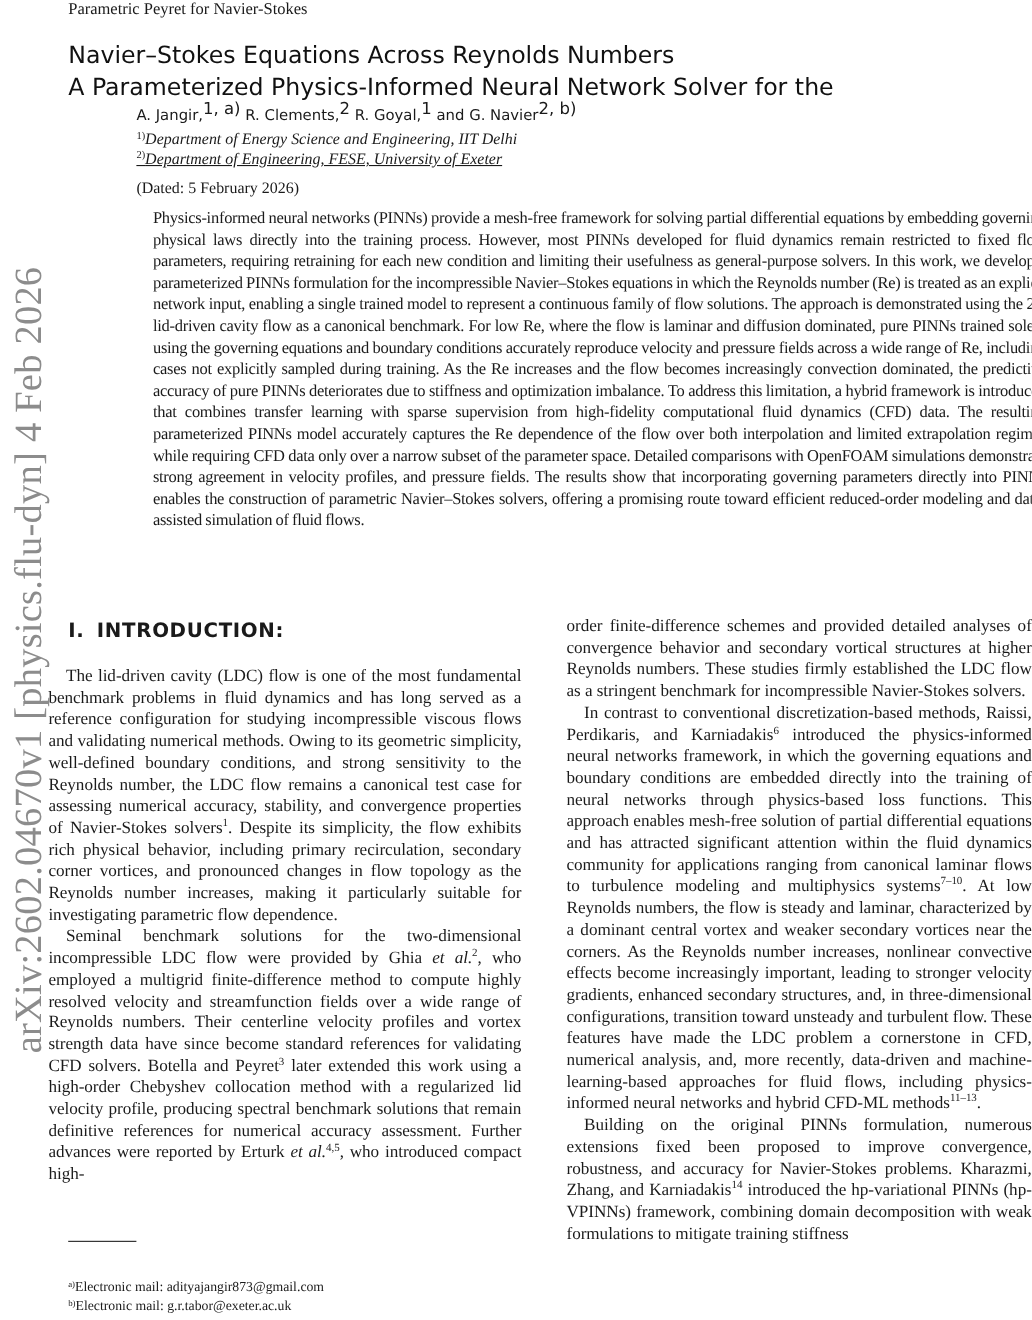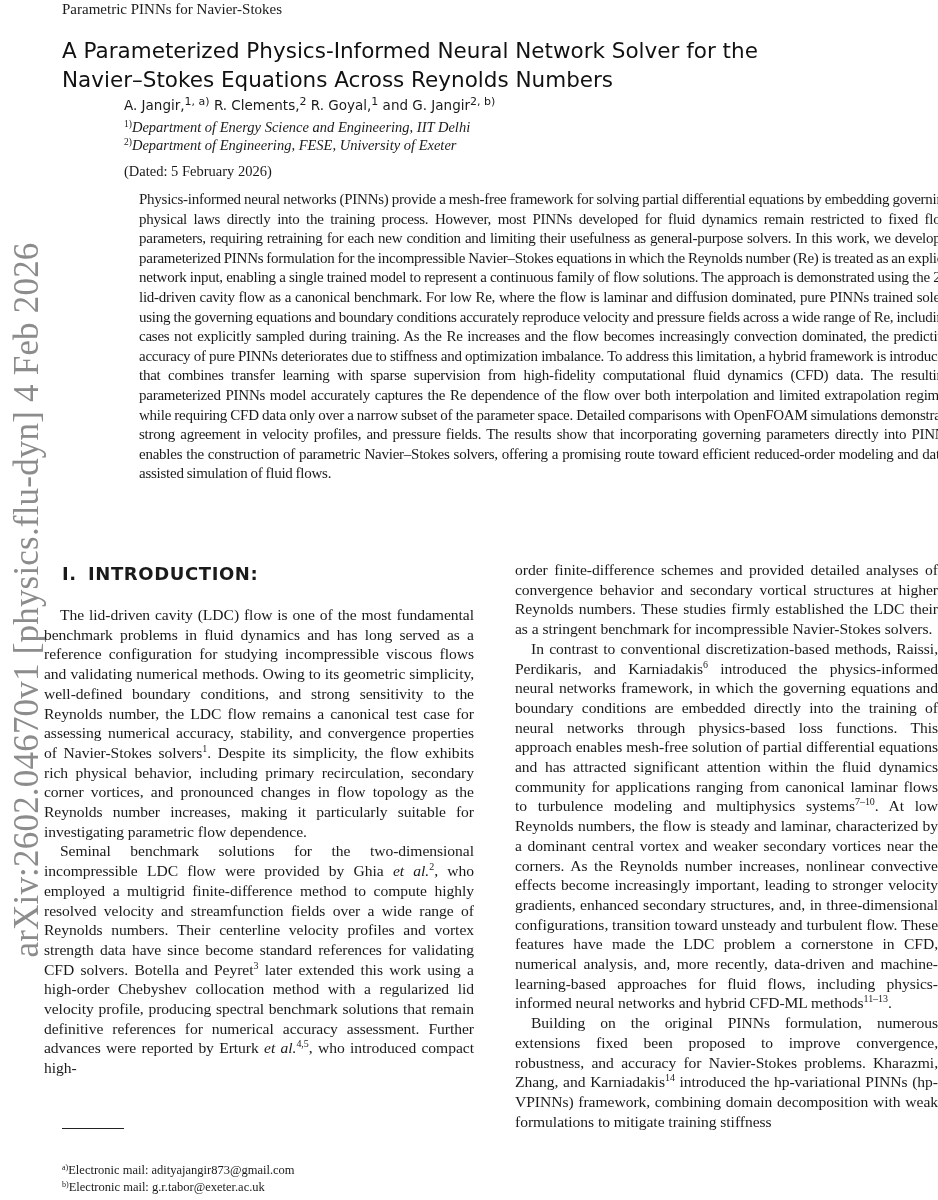--- a/index.html
+++ b/index.html
@@ -27,28 +27,28 @@
     font-family: "DejaVu Sans", "Liberation Sans", sans-serif;
     font-size: 21.5px; line-height: 29px; font-weight: 500;
     color: #111;
   }
   .title div { white-space: nowrap; }
   .authors {
     position: absolute; left: 124px; top: 96px;
     font-family: "DejaVu Sans", "Liberation Sans", sans-serif;
     font-size: 13.5px; line-height: 18px; white-space: nowrap;
   }
-  .authors sup { font-size: 11px; line-height: 0; vertical-align: 5px; }
+  .authors sup { font-size: 15px; line-height: 0; vertical-align: 5px; }
   .affil {
     position: absolute; left: 124px; font-style: italic;
     font-size: 14.5px; line-height: 18px; white-space: nowrap;
   }
   .affil sup { font-style: normal; font-size: 9.5px; line-height: 0; vertical-align: 5px; }
   .affil-1 { top: 118px; }
-  .affil-2 { top: 136px; }
+  .affil-2 { top: 136px; text-decoration: underline; }
   .dated { position: absolute; left: 124px; top: 162px; font-size: 14.5px; line-height: 18px; }
   .abstract {
     position: absolute; left: 139px; top: 190px; width: 812px;
     font-size: 15px; line-height: 19.6px; text-align: justify;
     letter-spacing: -0.25px; word-spacing: -0.5px;
   }
   .section-heading {
     position: absolute; left: 62px; top: 563px;
     font-family: "DejaVu Sans", "Liberation Sans", sans-serif;
     font-size: 18px; font-weight: bold; letter-spacing: 0.6px;
@@ -71,56 +71,56 @@
   .footnotes {
     position: absolute; left: 62px; top: 1162px;
     font-size: 12.5px; line-height: 16.5px;
   }
   .footnotes sup { font-size: 8px; line-height: 0; vertical-align: 4px; }
   em { font-style: italic; }
 </style>
 </head>
 <body>
 
-<div class="running-head">Parametric PINNs for Navier-Stokes</div>
+<div class="running-head">Parametric Peyret for Navier-Stokes</div>
 
 <div class="arxiv-stamp">
   <span>arXiv:2602.04670v1  [physics.flu-dyn]  4 Feb 2026</span>
 </div>
 
 <div class="title">
+  <div>Navier–Stokes Equations Across Reynolds Numbers</div>
   <div>A Parameterized Physics-Informed Neural Network Solver for the</div>
-  <div>Navier–Stokes Equations Across Reynolds Numbers</div>
 </div>
 
 <div class="authors">
   <span>A. Jangir,</span><sup>1, a)</sup>
   <span>R. Clements,</span><sup>2</sup>
   <span>R. Goyal,</span><sup>1</sup>
-  <span>and G. Jangir</span><sup>2, b)</sup>
+  <span>and G. Navier</span><sup>2, b)</sup>
 </div>
 
 <div class="affil affil-1"><sup>1)</sup><span>Department of Energy Science and Engineering, IIT Delhi</span></div>
 <div class="affil affil-2"><sup>2)</sup><span>Department of Engineering, FESE, University of Exeter</span></div>
 
 <div class="dated">(Dated: 5 February 2026)</div>
 
 <div class="abstract">Physics-informed neural networks (PINNs) provide a mesh-free framework for solving partial differential equations by embedding governing physical laws directly into the training process. However, most PINNs developed for fluid dynamics remain restricted to fixed flow parameters, requiring retraining for each new condition and limiting their usefulness as general-purpose solvers. In this work, we develop a parameterized PINNs formulation for the incompressible Navier–Stokes equations in which the Reynolds number (Re) is treated as an explicit network input, enabling a single trained model to represent a continuous family of flow solutions. The approach is demonstrated using the 2D lid-driven cavity flow as a canonical benchmark. For low Re, where the flow is laminar and diffusion dominated, pure PINNs trained solely using the governing equations and boundary conditions accurately reproduce velocity and pressure fields across a wide range of Re, including cases not explicitly sampled during training. As the Re increases and the flow becomes increasingly convection dominated, the predictive accuracy of pure PINNs deteriorates due to stiffness and optimization imbalance. To address this limitation, a hybrid framework is introduced that combines transfer learning with sparse supervision from high-fidelity computational fluid dynamics (CFD) data. The resulting parameterized PINNs model accurately captures the Re dependence of the flow over both interpolation and limited extrapolation regimes while requiring CFD data only over a narrow subset of the parameter space. Detailed comparisons with OpenFOAM simulations demonstrate strong agreement in velocity profiles, and pressure fields. The results show that incorporating governing parameters directly into PINNs enables the construction of parametric Navier–Stokes solvers, offering a promising route toward efficient reduced-order modeling and data-assisted simulation of fluid flows.</div>
 
 <div class="section-heading">
   <span class="num">I.</span><span>INTRODUCTION:</span>
 </div>
 
 <div class="col col-left">
   <p><span>The lid-driven cavity (LDC) flow is one of the most fundamental benchmark problems in fluid dynamics and has long served as a reference configuration for studying incompressible viscous flows and validating numerical methods. Owing to its geometric simplicity, well-defined boundary conditions, and strong sensitivity to the Reynolds number, the LDC flow remains a canonical test case for assessing numerical accuracy, stability, and convergence properties of Navier-Stokes solvers</span><sup>1</sup><span>. Despite its simplicity, the flow exhibits rich physical behavior, including primary recirculation, secondary corner vortices, and pronounced changes in flow topology as the Reynolds number increases, making it particularly suitable for investigating parametric flow dependence.</span></p>
   <p><span>Seminal benchmark solutions for the two-dimensional incompressible LDC flow were provided by Ghia </span><em>et al.</em><sup>2</sup><span>, who employed a multigrid finite-difference method to compute highly resolved velocity and streamfunction fields over a wide range of Reynolds numbers. Their centerline velocity profiles and vortex strength data have since become standard references for validating CFD solvers. Botella and Peyret</span><sup>3</sup><span> later extended this work using a high-order Chebyshev collocation method with a regularized lid velocity profile, producing spectral benchmark solutions that remain definitive references for numerical accuracy assessment. Further advances were reported by Erturk </span><em>et al.</em><sup>4,5</sup><span>, who introduced compact high-</span></p>
 </div>
 
 <div class="col col-right">
-  <p class="cont">order finite-difference schemes and provided detailed analyses of convergence behavior and secondary vortical structures at higher Reynolds numbers. These studies firmly established the LDC their as a stringent benchmark for incompressible Navier-Stokes solvers.</p>
+  <p class="cont">order finite-difference schemes and provided detailed analyses of convergence behavior and secondary vortical structures at higher Reynolds numbers. These studies firmly established the LDC flow as a stringent benchmark for incompressible Navier-Stokes solvers.</p>
   <p class="gap"><span>In contrast to conventional discretization-based methods, Raissi, Perdikaris, and Karniadakis</span><sup>6</sup><span> introduced the physics-informed neural networks framework, in which the governing equations and boundary conditions are embedded directly into the training of neural networks through physics-based loss functions. This approach enables mesh-free solution of partial differential equations and has attracted significant attention within the fluid dynamics community for applications ranging from canonical laminar flows to turbulence modeling and multiphysics systems</span><sup>7–10</sup><span>. At low Reynolds numbers, the flow is steady and laminar, characterized by a dominant central vortex and weaker secondary vortices near the corners. As the Reynolds number increases, nonlinear convective effects become increasingly important, leading to stronger velocity gradients, enhanced secondary structures, and, in three-dimensional configurations, transition toward unsteady and turbulent flow. These features have made the LDC problem a cornerstone in CFD, numerical analysis, and, more recently, data-driven and machine-learning-based approaches for fluid flows, including physics-informed neural networks and hybrid CFD-ML methods</span><sup>11–13</sup><span>.</span></p>
   <p class="gap"><span>Building on the original PINNs formulation, numerous extensions fixed been proposed to improve convergence, robustness, and accuracy for Navier-Stokes problems. Kharazmi, Zhang, and Karniadakis</span><sup>14</sup><span> introduced the hp-variational PINNs (hp-VPINNs) framework, combining domain decomposition with weak formulations to mitigate training stiffness</span></p>
 </div>
 
 <div class="footnote-rule"></div>
 <div class="footnotes">
   <div><sup>a)</sup><span>Electronic mail: adityajangir873@gmail.com</span></div>
   <div><sup>b)</sup><span>Electronic mail: g.r.tabor@exeter.ac.uk</span></div>
 </div>
 

